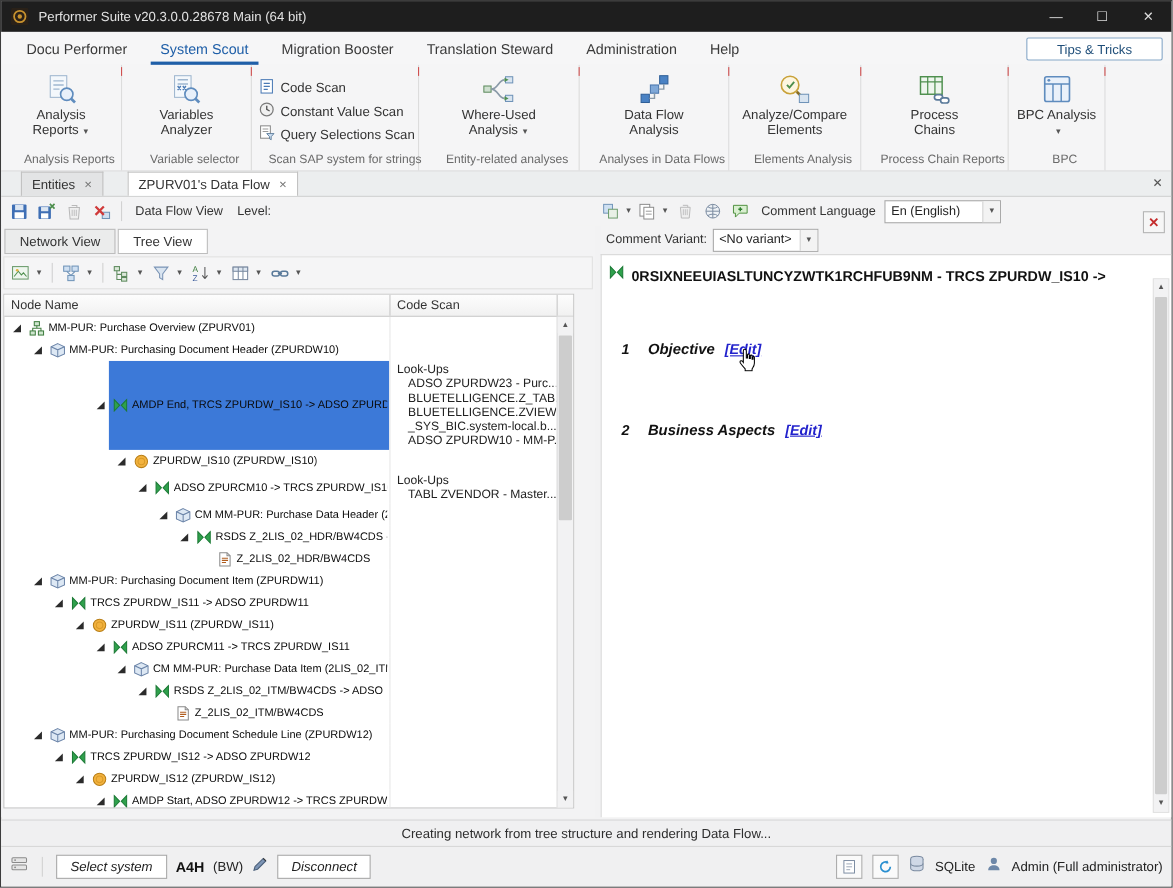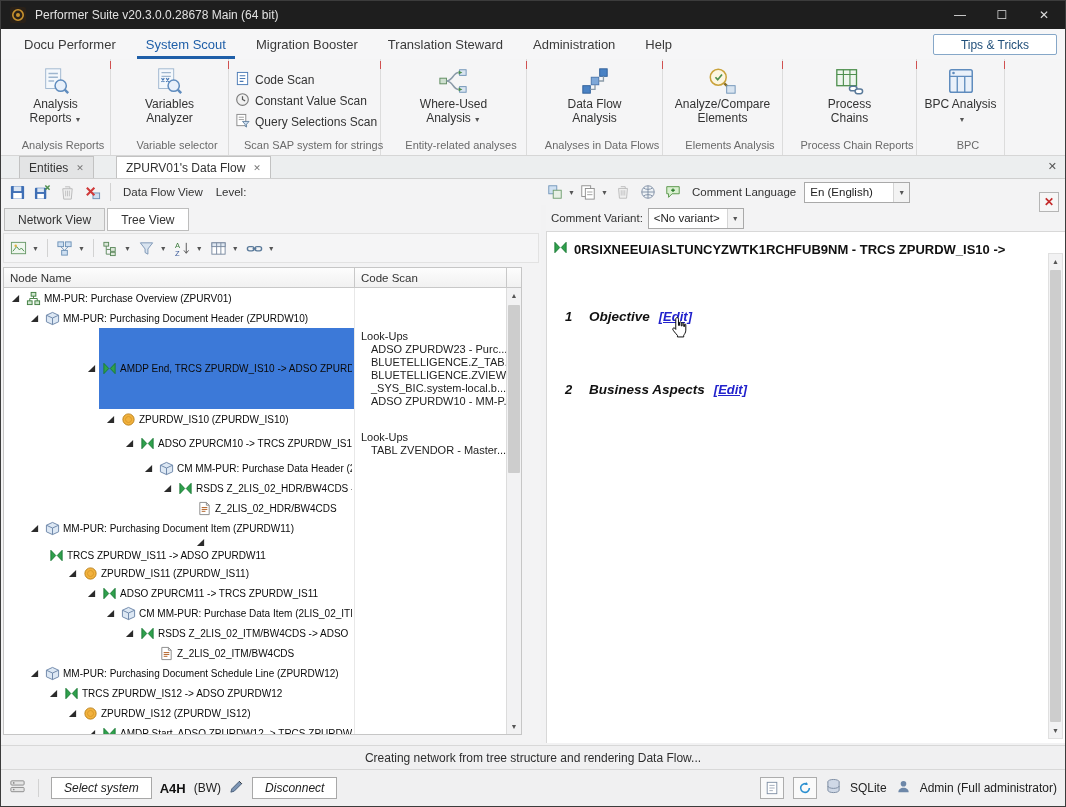--- a/index.html
+++ b/index.html
@@ -647,21 +647,21 @@
                     <path d="M8,1.5 L14.5,4.5 V11.5 L8,14.5 L1.5,11.5 V4.5 Z" fill="#dde8f4" stroke="#6b84a8"></path>
                     <path d="M1.5,4.5 L8,7.5 L14.5,4.5 M8,7.5 V14.5" stroke="#6b84a8" fill="none"></path>
                   </svg>
                 </span>
                 <span class="nlabel">MM-PUR: Purchasing Document Item (ZPURDW11)</span>
               </span>
             </div>
             <div class="tcode"></div>
           </div>
           <div class="trow">
-            <div class="tname" style="padding-left: 42px; flex-direction: column;">
+            <div class="tname" style="padding-left: 42px;">
               <span class="arrow">
                 <svg width="9" height="9" viewBox="0 0 10 10">
                   <path d="M9,1 V9 H1 Z" fill="#2b2b2b"></path>
                 </svg>
               </span>
               <span class="selwrap">
                 <span class="nicon">
                   <svg width="15" height="15" viewBox="0 0 16 16">
                     <path d="M2,2.5 L7.2,8 L2,13.5 Z" fill="#2fa14c" stroke="#1c7a36"></path>
                     <path d="M14,2.5 L8.8,8 L14,13.5 Z" fill="#2fa14c" stroke="#1c7a36"></path>

